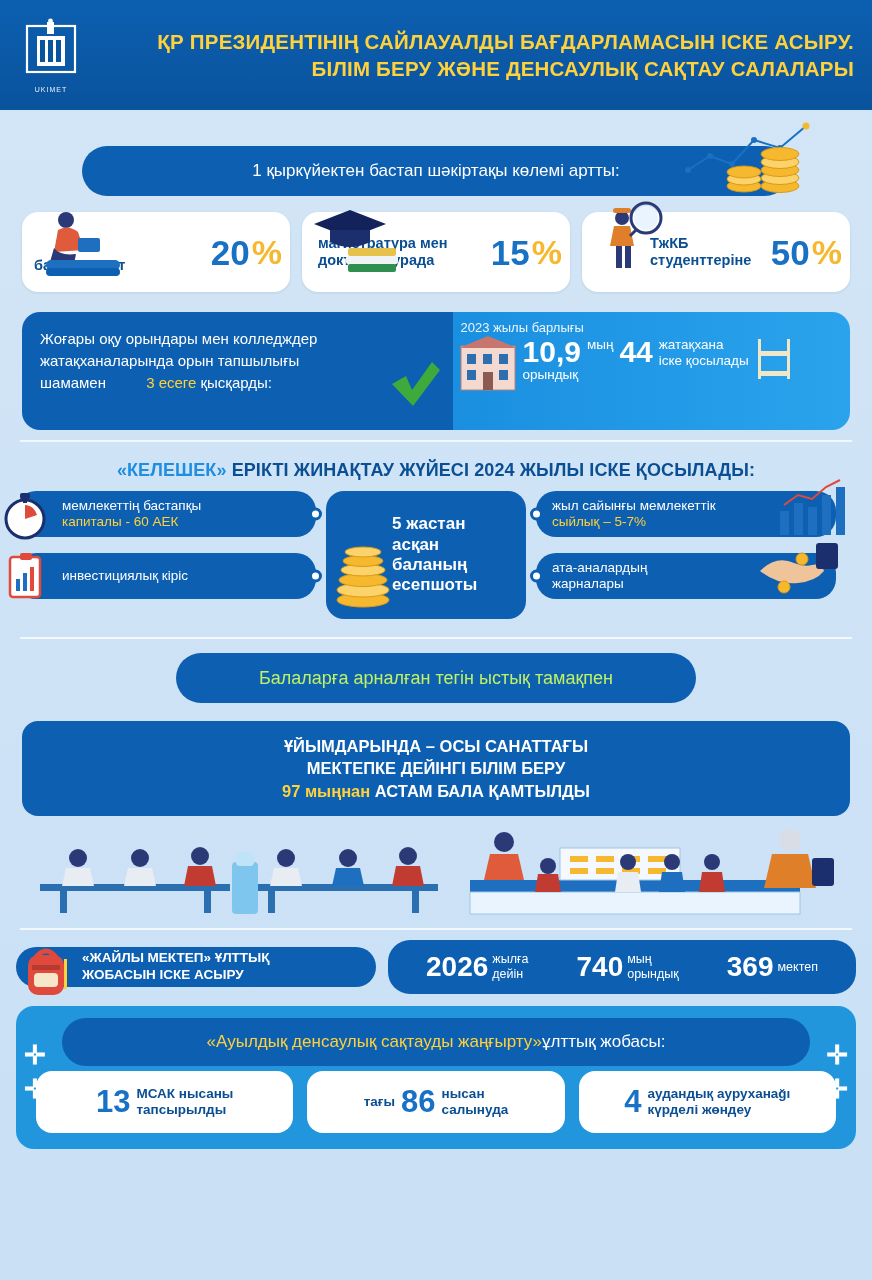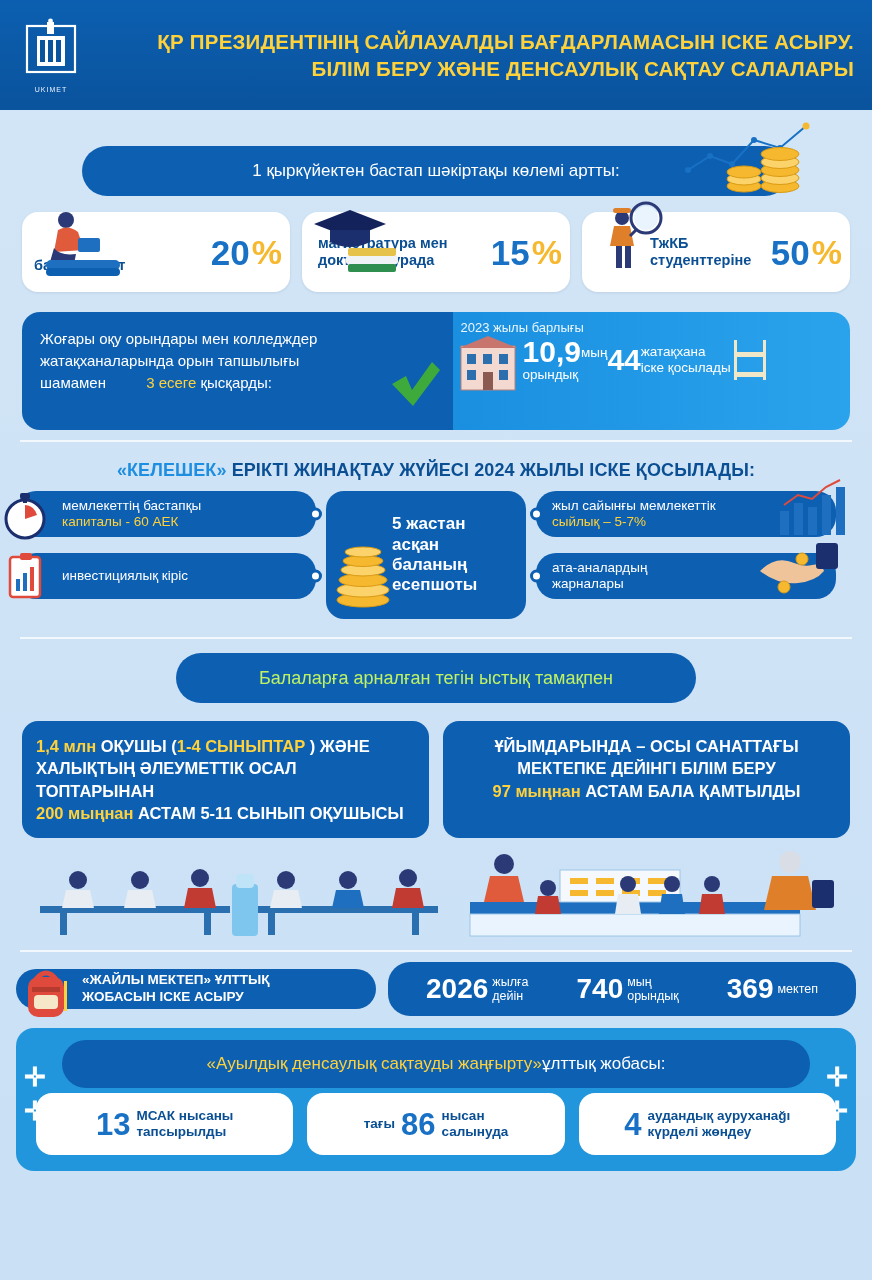--- a/index.html
+++ b/index.html
@@ -133,21 +133,21 @@
     font-size: 15px;
     line-height: 1.45;
   }
   .s2-left .hl { color: #ffd23b; margin-left: 36px; }
   .s2-right {
     width: 48%;
     padding: 8px 12px 8px 8px;
     position: relative;
   }
   .s2-right .top { font-size: 13px; color: #eaf6ff; margin-bottom: 2px; }
-  .s2-stats { display: flex; align-items: center; gap: 0; padding-left: 62px; }
+  .s2-stats { display: flex; align-items: flex-start; gap: 6px; padding-left: 62px; }
   .s2-stats .big { font-size: 30px; font-weight: bold; line-height: 1; }
   .s2-stats .sml { font-size: 13.5px; line-height: 1.15; }
   .check {
     position: absolute;
     left: 44%;
     top: 48px;
     font-size: 0;
   }
 
   
@@ -565,29 +565,20 @@
   </div>
 
   <div class="divider"></div>
 
   <div class="s4 sec">
     <div class="s4-banner">
       <span>Балаларға арналған тегін ыстық тамақпен</span>
     </div>
 
     <div class="s4-cards">
-      <div class="bluebox">
-        <div>
-          <span class="y">1,4 млн</span><span> ОҚУШЫ (</span><span class="y">1-4 СЫНЫПТАР</span><span> ) ЖӘНЕ</span>
-        </div>
-        <div>ХАЛЫҚТЫҢ ӘЛЕУМЕТТІК ОСАЛ ТОПТАРЫНАН</div>
-        <div>
-          <span class="y">200 мыңнан</span><span> АСТАМ 5-11 СЫНЫП ОҚУШЫСЫ</span>
-        </div>
-      </div>
 
       <div class="bluebox center">
         <div>ҰЙЫМДАРЫНДА – ОСЫ САНАТТАҒЫ</div>
         <div>МЕКТЕПКЕ ДЕЙІНГІ БІЛІМ БЕРУ</div>
         <div>
           <span class="y">97 мыңнан</span><span> АСТАМ БАЛА ҚАМТЫЛДЫ</span>
         </div>
       </div>
     </div>
 

